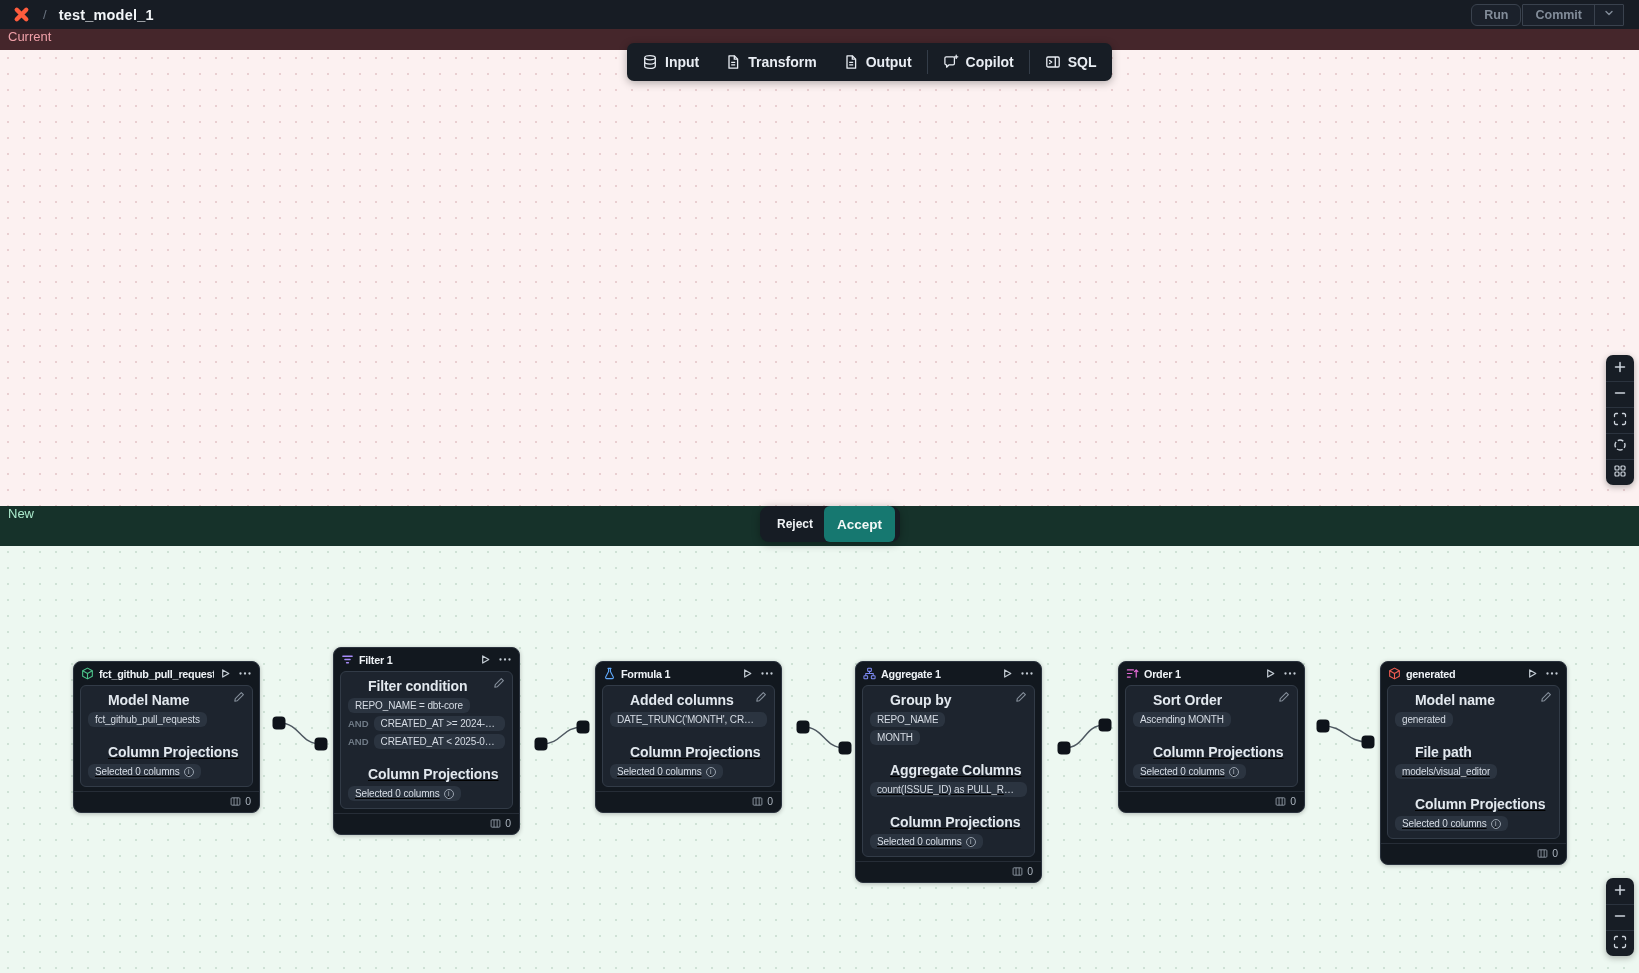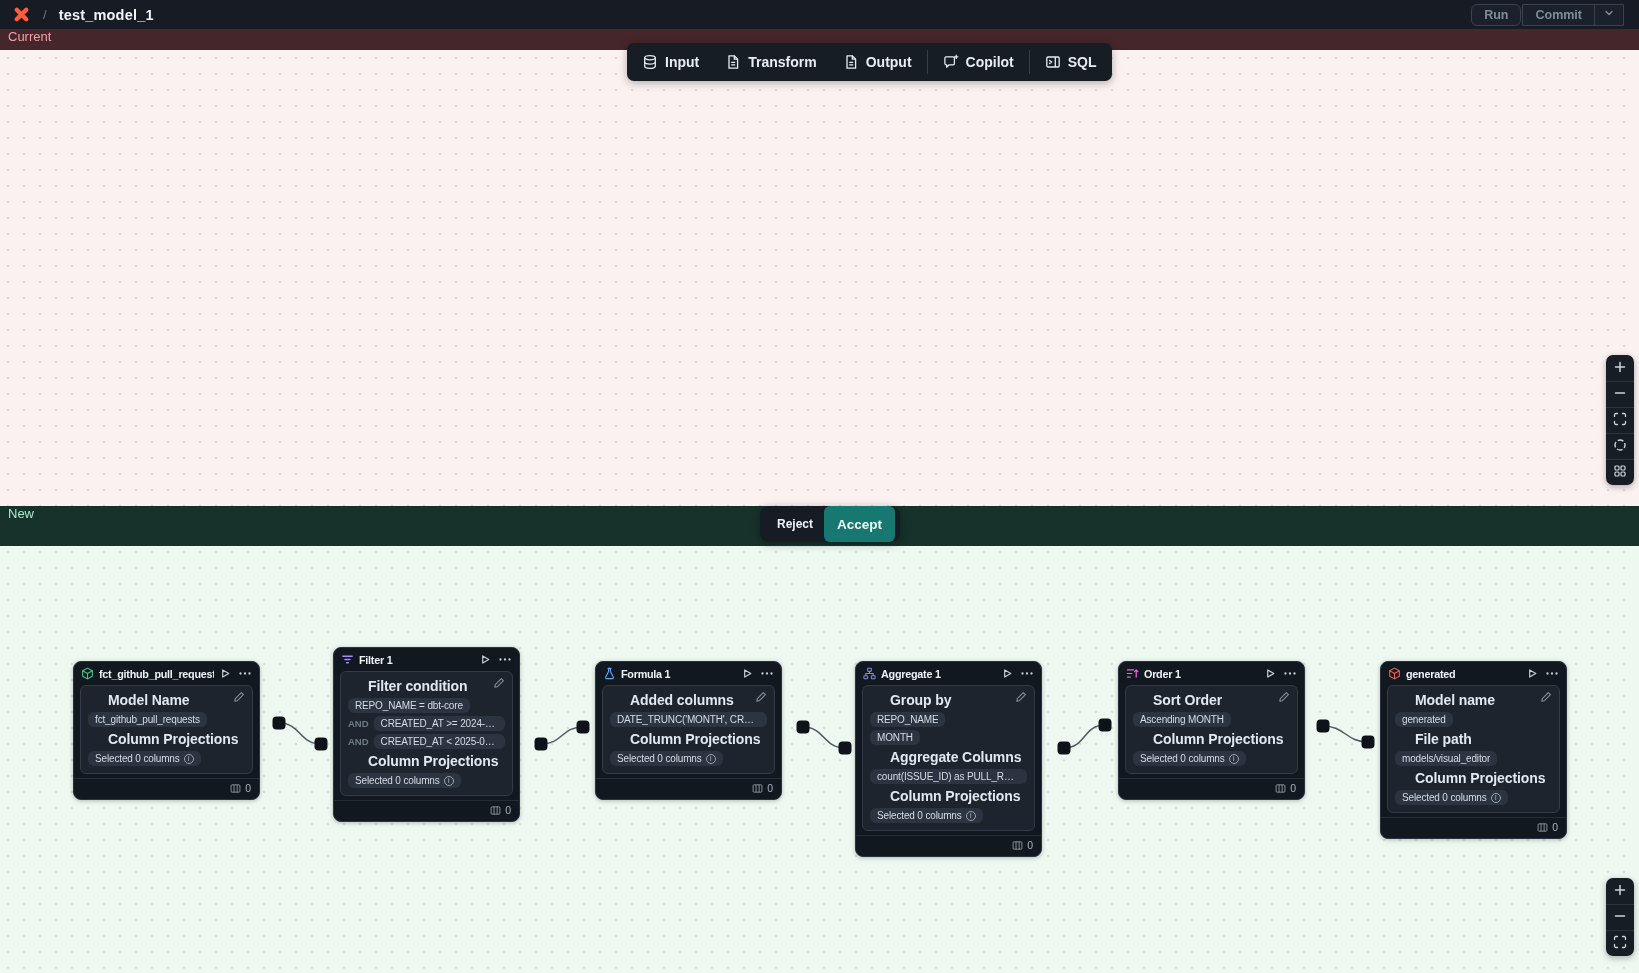--- a/index.html
+++ b/index.html
@@ -87,21 +87,21 @@
     flex:1; color:#eef2f6; font-size:10.8px; font-weight:bold; letter-spacing:-0.25px;
     white-space:nowrap; overflow:hidden;
   }
   .nplay, .nmore { flex:none; display:flex; align-items:center; color:#c4ccd4; background:none; border:none; cursor:pointer; padding:0; }
   .nmore { margin-left:2px; }
   .node-body {
     position:relative; margin:0 6px; background:#1d242e; border:1px solid #323b47;
     border-radius:6px; padding:6px 7px 7px;
   }
   .pencil { position:absolute; top:5px; right:7px; color:#848e9a; background:none; border:none; padding:0; cursor:pointer; display:flex; }
-  .nsection + .nsection { margin-top:4px; }
+  .nsection + .nsection { margin-top:17px;text-decoration:underline; }
   .nlabel { color:#e2e8ee; font-size:14px; font-weight:bold; margin-bottom:4px; letter-spacing:-0.1px;padding-left:20px; }
   .npill-row { display:flex; align-items:center; gap:5px; max-width:100%; }
   .npill-row + .npill-row { margin-top:3px;justify-content:space-between; }
   .npref { color:#6f7a86; font-size:9.5px; font-weight:600; flex:none; }
   .npill {
     display:inline-flex; align-items:center; gap:4px; background:#2b3440; border-radius:6px;
     padding:2px 7px; color:#d6dce4; font-size:10px; letter-spacing:-0.15px;
     white-space:nowrap; overflow:hidden; text-overflow:ellipsis; max-width:100%; cursor:pointer;
   }
   .npill > span { overflow:hidden; text-overflow:ellipsis; white-space:nowrap; }

